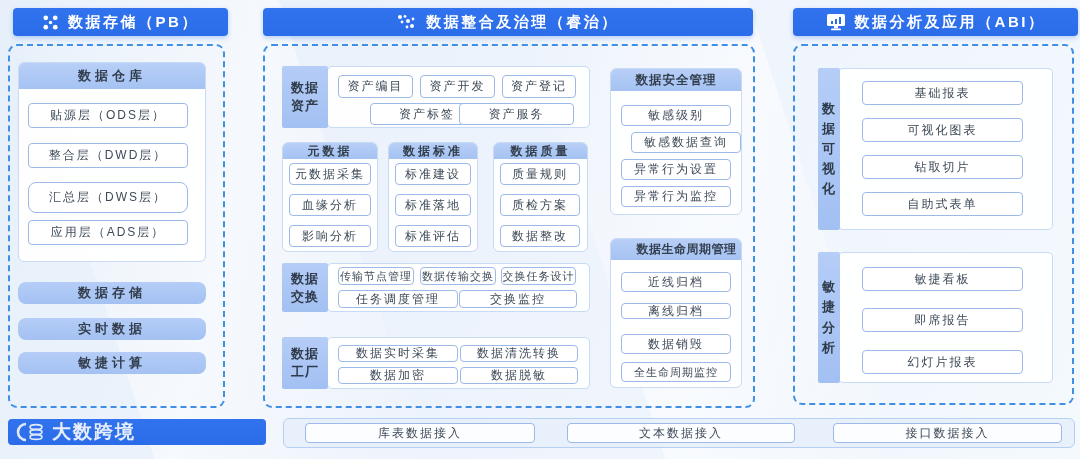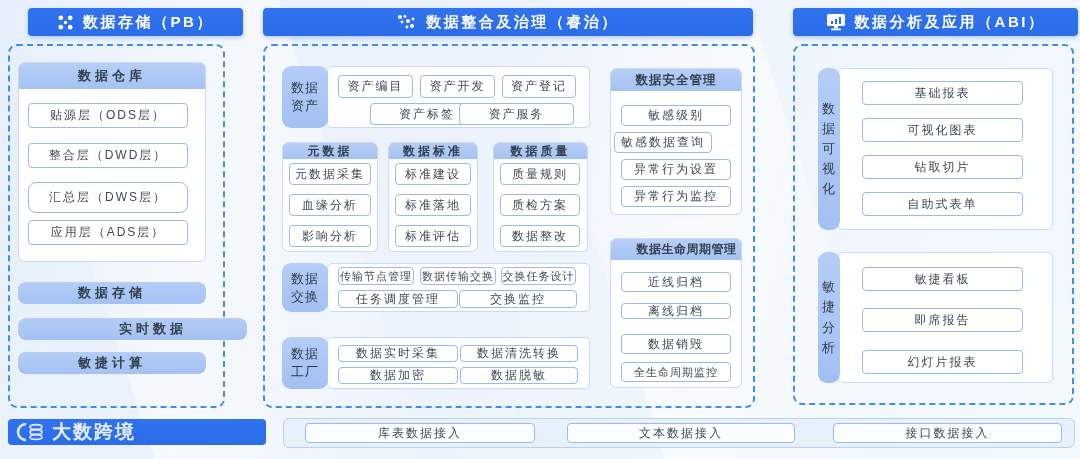--- a/index.html
+++ b/index.html
@@ -16,60 +16,60 @@
   }
   .dash{position:absolute;border:2px dashed #3f8fe4;border-radius:9px;box-sizing:border-box;}
   .panel{position:absolute;background:rgba(255,255,255,.92);border:1px solid #c8daf4;border-radius:6px;overflow:hidden;box-sizing:border-box;}
   .panel-hd{display:flex;align-items:center;justify-content:center;background:linear-gradient(180deg,#b8cff7,#a4c2f2);
     font-size:13px;font-weight:bold;color:#333f4e;letter-spacing:3px;}
   .node{position:absolute;background:#fff;border:1px solid #9db9e8;border-radius:4px;display:flex;align-items:center;justify-content:center;
     font-size:12px;color:#3e4a58;letter-spacing:2px;white-space:nowrap;box-sizing:border-box;}
   .node.sm{font-size:11px;letter-spacing:1px;}
   .bar{position:absolute;background:linear-gradient(180deg,#b5cdf7,#a3c1f2);border-radius:8px;display:flex;align-items:center;justify-content:center;
     font-size:13px;font-weight:bold;color:#333f4e;letter-spacing:4px;}
-  .grp-label{position:absolute;background:linear-gradient(180deg,#b5cdf7,#a2c0f2);border-radius:9px;display:flex;align-items:center;justify-content:center;
-    font-size:13px;font-weight:normal;color:#2f3b4a;letter-spacing:1px;box-sizing:border-box;}
+  .grp-label{position:absolute;background:linear-gradient(180deg,#b5cdf7,#a2c0f2);border-radius:2px;display:flex;align-items:center;justify-content:center;
+    font-size:13px;font-weight:bold;color:#2f3b4a;letter-spacing:1px;box-sizing:border-box;}
   .grp-label span{display:block;width:30px;word-break:break-all;text-align:center;line-height:1.35;}
   .grp-label.vert span{width:14px;line-height:1.55;}
   .grp-body{position:absolute;background:rgba(255,255,255,.92);border:1px solid #c8daf4;border-radius:5px;box-sizing:border-box;}
   .ingest{position:absolute;background:rgba(231,240,251,.9);border:1px solid #b5d0f0;border-radius:6px;box-sizing:border-box;}
   .bluebar{position:absolute;background:linear-gradient(180deg,#3173ee,#2b6ce8);border-radius:4px;display:flex;align-items:center;gap:6px;padding-left:8px;box-sizing:border-box;}
   .wm-text{font-size:19px;font-weight:bold;color:rgba(255,255,255,.88);letter-spacing:2px;text-shadow:0 0 3px rgba(60,120,230,.8);}
 </style>
 </head>
 <body>
 
 <div class="canvas">
 
   <div class="streak" style="left:90px;top:-40px;width:260px;height:560px;"></div>
   <div class="streak" style="left:600px;top:-40px;width:220px;height:560px;"></div>
 
   <div class="dash" style="left:8px;top:44px;width:217px;height:364px;"></div>
 
-  <div class="hdr" style="left:28px;top:8px;width:215px;">
+  <div class="hdr" style="left:13px;top:8px;width:215px;">
     <svg width="17" height="17" viewBox="0 0 18 18">
       <circle cx="4" cy="4" r="2.5" fill="#fff"></circle>
         <circle cx="14" cy="4" r="2.5" fill="#fff"></circle>
       <circle cx="9" cy="9" r="1.8" fill="#fff"></circle>
       <circle cx="4" cy="14" r="2.5" fill="#fff"></circle>
         <circle cx="14" cy="14" r="2.5" fill="#fff"></circle>
     </svg>
     <span>数据存储（PB）</span>
   </div>
 
   <div class="panel" style="left:18px;top:62px;width:188px;height:200px;">
     <div class="panel-hd" style="height:26px;letter-spacing:4px;">数据仓库</div>
   </div>
   <div class="node" style="left:28px;top:103px;width:160px;height:25px;">贴源层（ODS层）</div>
   <div class="node" style="left:28px;top:143px;width:160px;height:25px;">整合层（DWD层）</div>
   <div class="node" style="left:28px;top:182px;width:160px;height:31px;border-radius:8px;">汇总层（DWS层）</div>
   <div class="node" style="left:28px;top:220px;width:160px;height:25px;">应用层（ADS层）</div>
 
   <div class="bar" style="left:18px;top:282px;width:188px;height:22px;">数据存储</div>
-  <div class="bar" style="left:18px;top:318px;width:188px;height:22px;padding-left:41px;">实时数据</div>
+  <div class="bar" style="left:18px;top:318px;width:188px;height:22px;">实时数据</div>
   <div class="bar" style="left:18px;top:352px;width:188px;height:22px;">敏捷计算</div>
 
   <div class="bluebar" style="left:8px;top:419px;width:258px;height:26px;">
     <svg width="30" height="24" viewBox="0 0 30 24" style="opacity:.85">
       <path d="M10 4 A8 8 0 1 0 10 20" stroke="#fff" stroke-width="2.6" fill="none"></path>
       <ellipse cx="20" cy="7" rx="6" ry="2.4" stroke="#fff" stroke-width="1.6" fill="none"></ellipse>
       <ellipse cx="20" cy="12" rx="6" ry="2.4" stroke="#fff" stroke-width="1.6" fill="none"></ellipse>
       <ellipse cx="20" cy="17" rx="6" ry="2.4" stroke="#fff" stroke-width="1.6" fill="none"></ellipse>
     </svg>
     <span class="wm-text">大数跨境</span>
@@ -118,21 +118,21 @@
     <div class="panel-hd" style="height:16px;font-size:12px;">数据质量</div>
   </div>
   <div class="node" style="left:500px;top:163px;width:80px;height:22px;">质量规则</div>
   <div class="node" style="left:500px;top:194px;width:80px;height:22px;">质检方案</div>
   <div class="node" style="left:500px;top:225px;width:80px;height:22px;">数据整改</div>
 
   <div class="panel" style="left:610px;top:68px;width:132px;height:147px;">
     <div class="panel-hd" style="height:22px;font-size:12.5px;letter-spacing:1px;">数据安全管理</div>
   </div>
   <div class="node" style="left:621px;top:105px;width:110px;height:21px;">敏感级别</div>
-  <div class="node" style="left:614px;top:132px;width:98px;height:21px;">敏感数据查询</div>
+  <div class="node" style="left:631px;top:132px;width:110px;height:21px;">敏感数据查询</div>
   <div class="node" style="left:621px;top:159px;width:110px;height:21px;">异常行为设置</div>
   <div class="node" style="left:621px;top:186px;width:110px;height:21px;">异常行为监控</div>
 
   <div class="panel" style="left:610px;top:238px;width:132px;height:150px;">
     <div class="panel-hd" style="height:21px;font-size:12px;letter-spacing:0.5px;padding-left:21px;">数据生命周期管理</div>
   </div>
   <div class="node" style="left:621px;top:272px;width:110px;height:20px;">近线归档</div>
   <div class="node" style="left:621px;top:303px;width:110px;height:16px;">离线归档</div>
   <div class="node" style="left:621px;top:334px;width:110px;height:20px;">数据销毁</div>
   <div class="node sm" style="left:621px;top:362px;width:110px;height:20px;">全生命周期监控</div>

